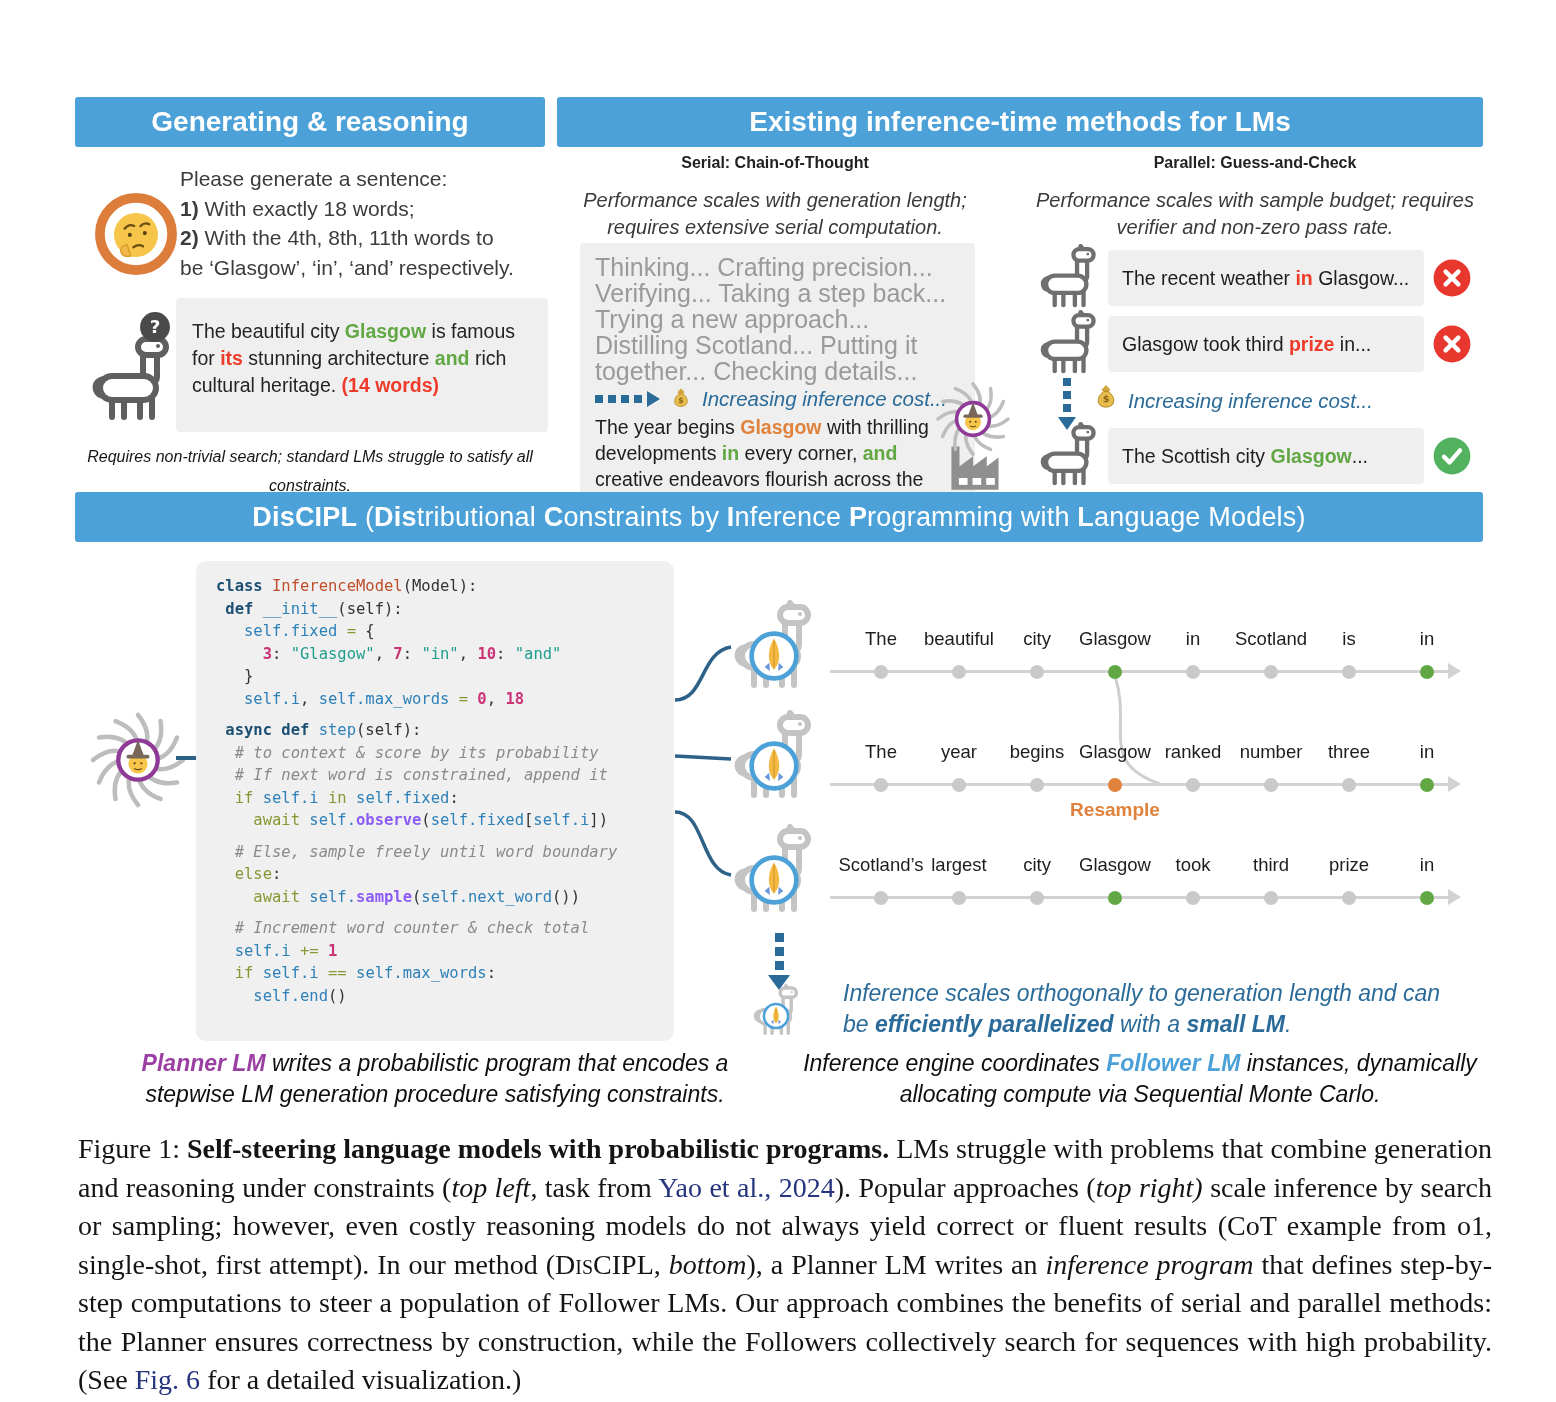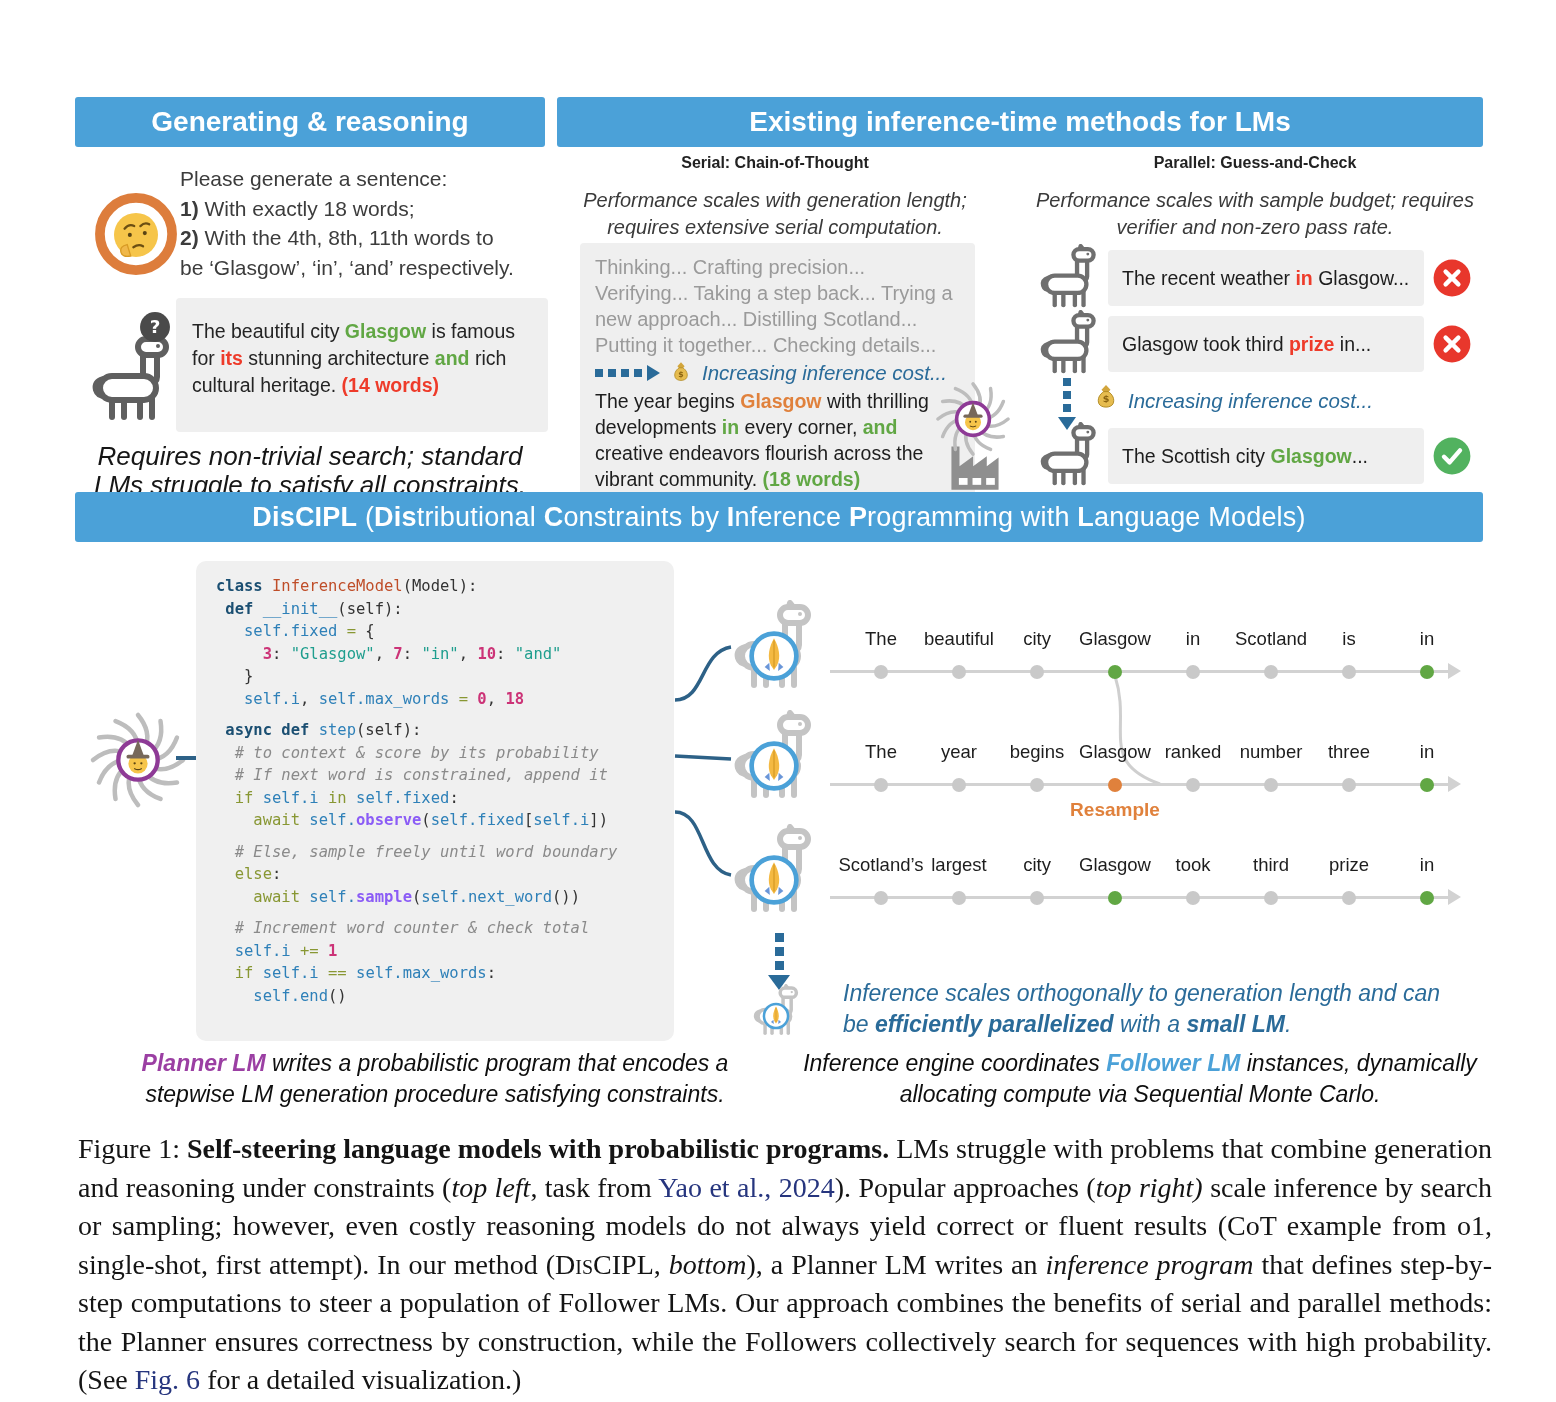--- a/index.html
+++ b/index.html
@@ -34,27 +34,27 @@
   .hbar { position:absolute; background:#4ba1d8; color:#fff; display:flex; align-items:center;
           justify-content:center; font-weight:700; font-size:28px; border-radius:3px; }
 
   
   .prompt-block { position:absolute; left:180px; top:124px; width:386px; font-size:21px; line-height:29.5px; color:#3c3c3c; }
   .icon-abs { position:absolute; }
   .gray-box { background:#efefef; border-radius:4px; }
   .response-box { position:absolute; left:176px; top:258px; width:372px; height:134px; padding:20px 16px;
                   font-size:19.5px; line-height:27px; color:#242424; }
   .panel-note { position:absolute; left:75px; top:402px; width:470px; text-align:center; font-style:italic;
-                font-size:26px; line-height:29px; color:#161616; }
+                font-size:16px; line-height:29px; color:#161616; }
 
   
   .col-title { position:absolute; font-size:16px; font-weight:700; text-align:center; color:#222; }
   .col-sub   { position:absolute; font-size:20px; font-style:italic; line-height:27px; text-align:center; color:#3a3a3a; }
   .cot-box { position:absolute; left:580px; top:203px; width:395px; height:256px; padding:11px 15px; }
-  .cot-thinking { color:#9a9a9a; font-size:20px; line-height:26px; }
+  .cot-thinking { color:#9a9a9a; font-size:25px; line-height:26px; }
   .cot-output   { color:#1d1d1d; font-size:19.5px; line-height:26px; }
   .cost-row { display:flex; align-items:center; gap:8px; height:30px; }
   .cost-text { color:#2a6b99; font-style:italic; font-size:20.5px; }
   .dash { width:8px; height:8px; background:#2a6b99; }
   .dash-h { display:flex; align-items:center; gap:5px; }
   .tri-r { width:0; height:0; border-left:13px solid #2a6b99; border-top:8px solid transparent; border-bottom:8px solid transparent; }
   .vdash-col { position:absolute; display:flex; flex-direction:column; align-items:center; gap:5px; }
   .tri-d { width:0; height:0; border-top:13px solid #2a6b99; border-left:9px solid transparent; border-right:9px solid transparent; }
 
   .sample-box { position:absolute; width:316px; height:56px; display:flex; align-items:center;

